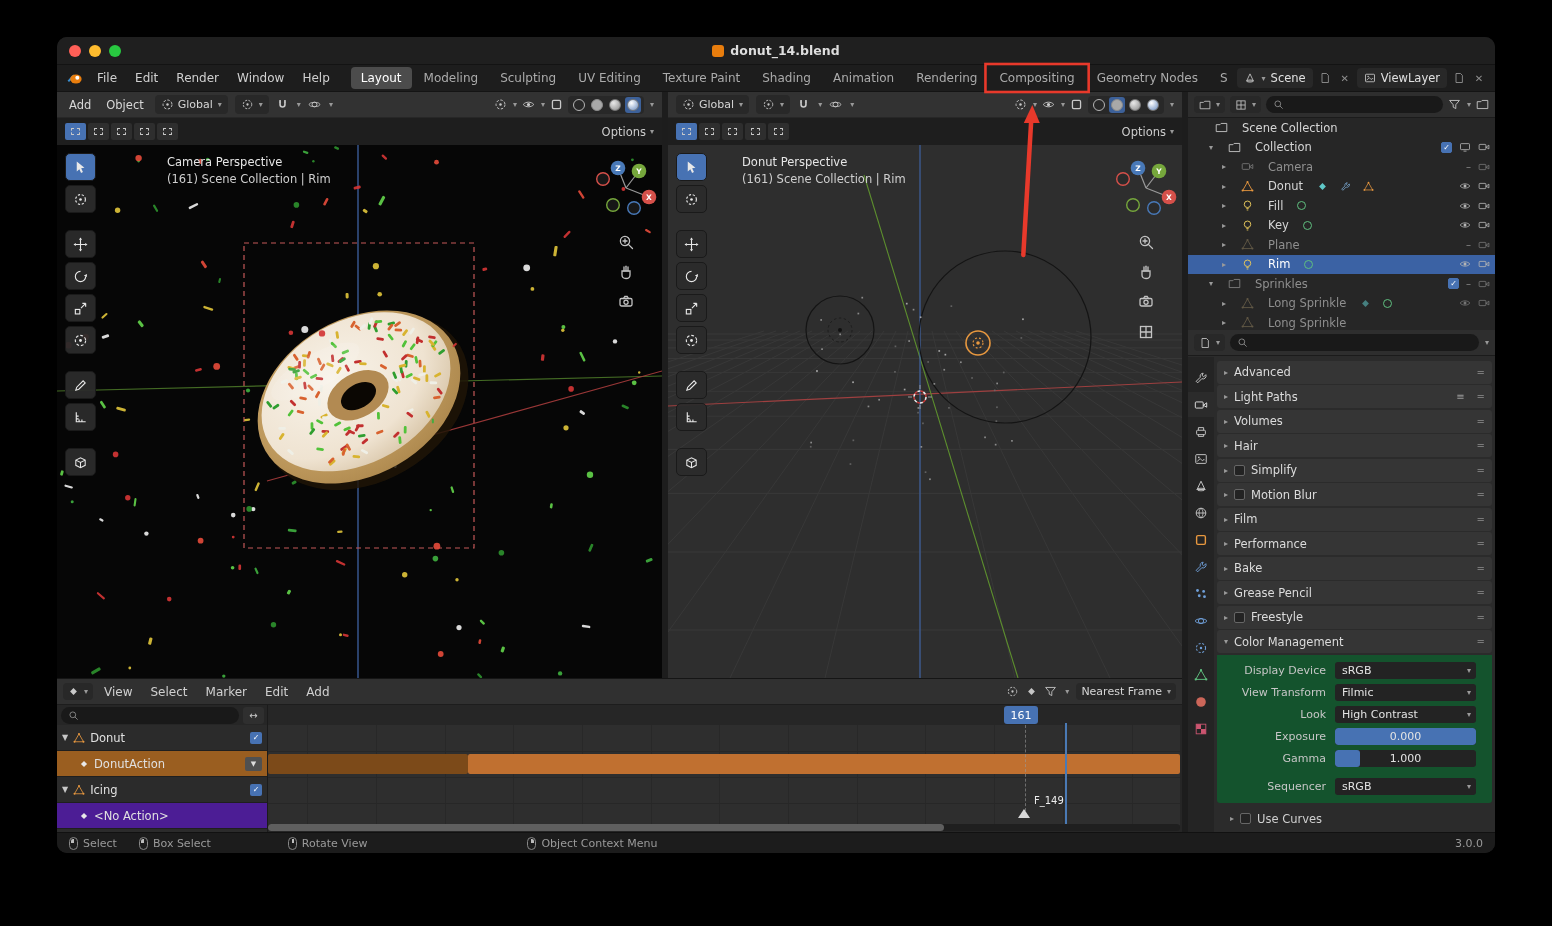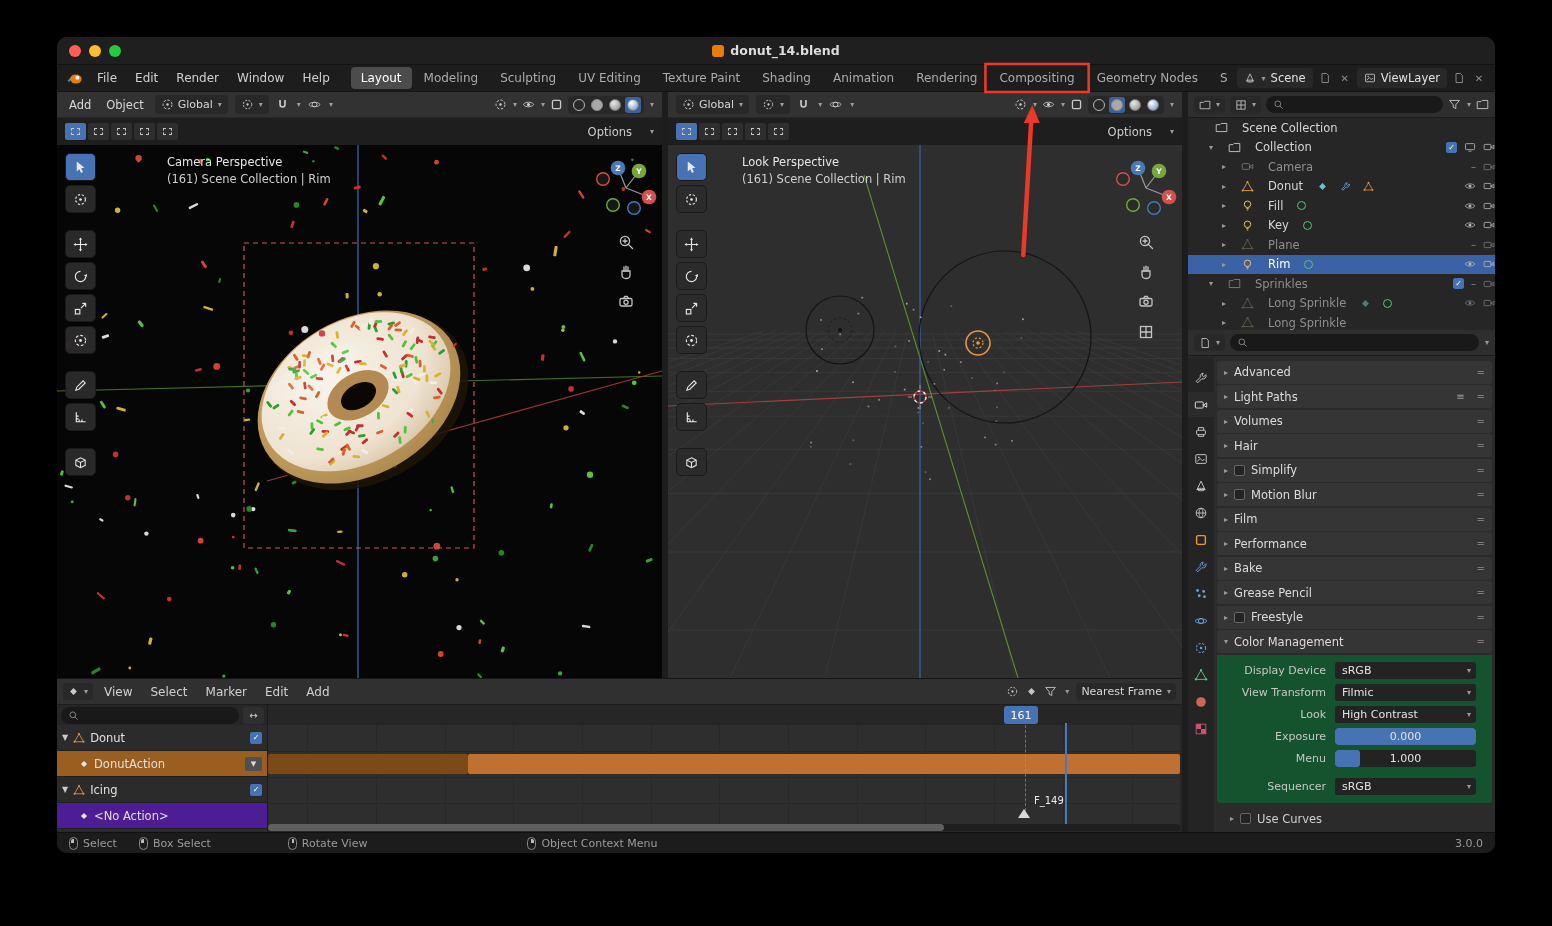--- a/index.html
+++ b/index.html
@@ -39,36 +39,36 @@
 .sphw.active{background:#3d6199}
 .sph{width:12px;height:12px;border-radius:50%;border:1.2px solid #b5b5b5}
 .sph.f{background:#a8a8a8;border-color:#8a8a8a}
 .sph.m{background:radial-gradient(circle at 35% 30%,#e8e8e8,#8a8a8a);border-color:#777}
 .sph.r{background:radial-gradient(circle at 35% 30%,#fff,#6a8cc0);border-color:#777}
 .vp-toolrow{position:absolute;top:26px;left:0;right:0;height:27px;background:#1e1e1e;display:flex;align-items:center;padding:0 8px;color:#ccc;font-size:11.5px;z-index:5}
 .seg{display:flex;gap:2px}
 .sbtn{width:21px;height:17px;background:#2e2e2e;border-radius:2px;display:flex;align-items:center;justify-content:center}
 .sbtn.active{background:#4772b3}
 .dotbox{width:9px;height:7px;border:1px dashed #c9c9c9;border-radius:1px}
-.opt{margin-left:auto;display:flex;align-items:center;gap:17px}
+.opt{margin-left:auto;display:flex;align-items:center;gap:3px}
 .vpcanvas{position:absolute;top:53px;left:0}
 .vp-label{position:absolute;top:62px;font-size:11.5px;color:#e6e6e6;line-height:17px;z-index:4;pointer-events:none}
 .vp-label .sub{color:#cfcfcf}
 .tool-col{position:absolute;left:8px;top:61px;display:flex;flex-direction:column;gap:4px;z-index:6}
 .tbtn{width:31px;height:28px;background:rgba(43,43,43,.95);border:1px solid #1a1a1a;border-radius:5px;display:flex;align-items:center;justify-content:center}
 .tbtn.active{background:#4772b3}
 .tgap{height:9px}
 .nav{position:absolute;right:4px;top:62px;z-index:6}
 
 #rightcol{position:absolute;left:1131px;top:55px;width:307px;height:740px;background:#262626}
 #outliner{position:absolute;top:0;left:0;right:0;height:238px;background:#262626;overflow:hidden}
 .ol-header{position:absolute;top:0;left:0;right:0;height:26px;background:#2e2e2e;display:flex;align-items:center;padding:0 6px;gap:5px;border-bottom:1px solid #1b1b1b;z-index:2}
 .srch{flex:1;height:17px;background:#191919;border-radius:9px;display:flex;align-items:center;padding:0 7px;gap:4px}
 #ol-rows{position:absolute;top:26px;left:0;right:0;bottom:0;overflow:hidden}
-.ol-row{height:19.5px;display:flex;align-items:center;gap:12px;font-size:11.5px;color:#d6d6d6;}
+.ol-row{height:19.5px;display:flex;align-items:center;gap:12px;font-size:11.5px;color:#d6d6d6;padding-right:5px}
 .ol-row.selected{background:#3b62a4;color:#fff}
 .ol-row.dim{color:#8f8f8f}
 .ol-row.dim svg{opacity:.55}
 .ol-arrow{width:10px;font-size:8px;color:#9a9a9a;text-align:center;flex-shrink:0}
 .ol-label{margin:0 2px;white-space:nowrap}
 .ol-right{margin-left:auto;display:flex;align-items:center;gap:7px}
 .dotgreen{width:9px;height:9px;border:1.5px solid #5fbf7f;border-radius:50%}
 .dash{color:#8a8a8a;font-size:10px}
 .cbx{width:11px;height:11px;border:1px solid #666;background:#232323;border-radius:2px;font-size:8px;color:#fff;display:inline-flex;align-items:center;justify-content:center;flex-shrink:0}
 .cbx.checked{background:#4772b3;border-color:#4772b3}
@@ -971,21 +971,21 @@
             <rect x="328.1" y="261.4" width="1.7" height="1.7" fill="#6a6a6a" opacity="0.85"></rect>
             <rect x="193.4" y="151.8" width="1.7" height="1.7" fill="#9a9a9a" opacity="0.85"></rect>
             <rect x="184.2" y="236.4" width="1.7" height="1.7" fill="#b8b8b8" opacity="0.85"></rect>
             <rect x="316.2" y="291.5" width="1.7" height="1.7" fill="#9a9a9a" opacity="0.85"></rect>
             <rect x="184.5" y="294.5" width="1.7" height="1.7" fill="#6a6a6a" opacity="0.85"></rect>
             <rect x="265.5" y="238.0" width="1.7" height="1.7" fill="#9a9a9a" opacity="0.85"></rect>
             <rect x="352.5" y="192.1" width="1.7" height="1.7" fill="#6a6a6a" opacity="0.85"></rect>
           </g>
     </svg>
     <div class="vp-label" style="left:74px">
-      <div>Look Perspective</div>
+      <div>Donut Perspective</div>
       <div class="sub">(161) Scene Collection | Rim</div>
     </div>
     <div class="tool-col" id="vpR-tools">
           <div class="tbtn active">
             <svg width="15" height="15" viewBox="0 0 16 16" style="color: rgb(232, 232, 232);">
               <use href="#ic-cursor"></use>
             </svg>
           </div>
           <div class="tbtn">
             <svg width="15" height="15" viewBox="0 0 16 16" style="color: rgb(232, 232, 232);">
@@ -1447,21 +1447,21 @@
                   </div>
                 </div>
                 <div class="cm-row">
                   <span class="cm-label">Exposure</span>
                   <div class="cm-widget slider">
                     <span class="sl-fill" style="width: 100%;"></span>
                     <span class="sl-txt">0.000</span>
                   </div>
                 </div>
                 <div class="cm-row">
-                  <span class="cm-label">Menu</span>
+                  <span class="cm-label">Gamma</span>
                   <div class="cm-widget slider">
                     <span class="sl-fill" style="width: 18%;"></span>
                     <span class="sl-txt">1.000</span>
                   </div>
                 </div>
                 <div class="cm-row" style="margin-top: 8px;">
                   <span class="cm-label">Sequencer</span>
                   <div class="cm-widget dropdown">
                     <span class="dd-txt">sRGB</span>
                     <span class="dd-chev">▾</span>

